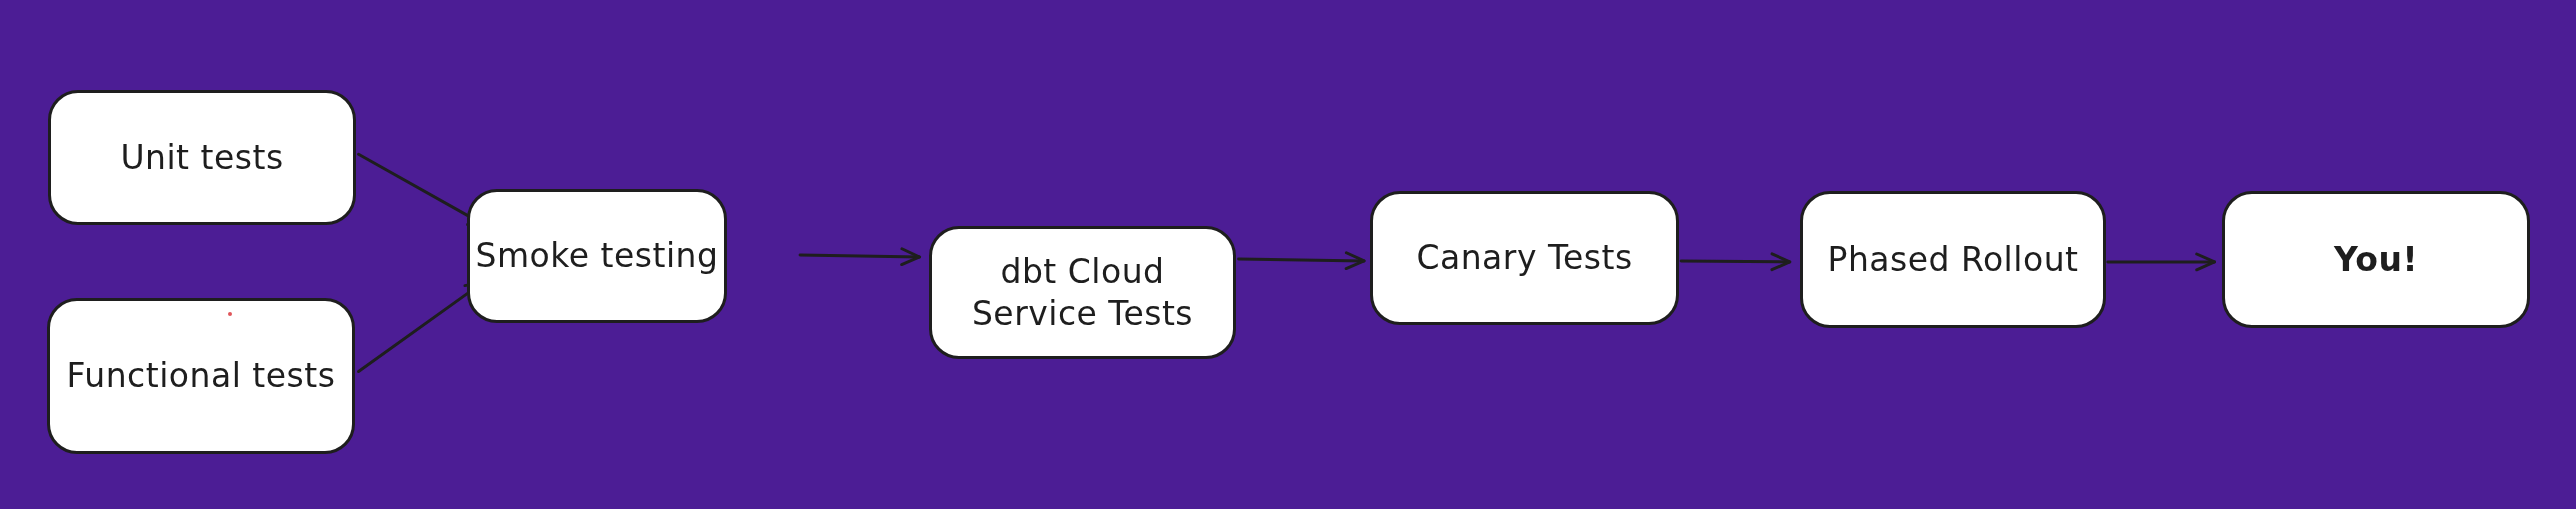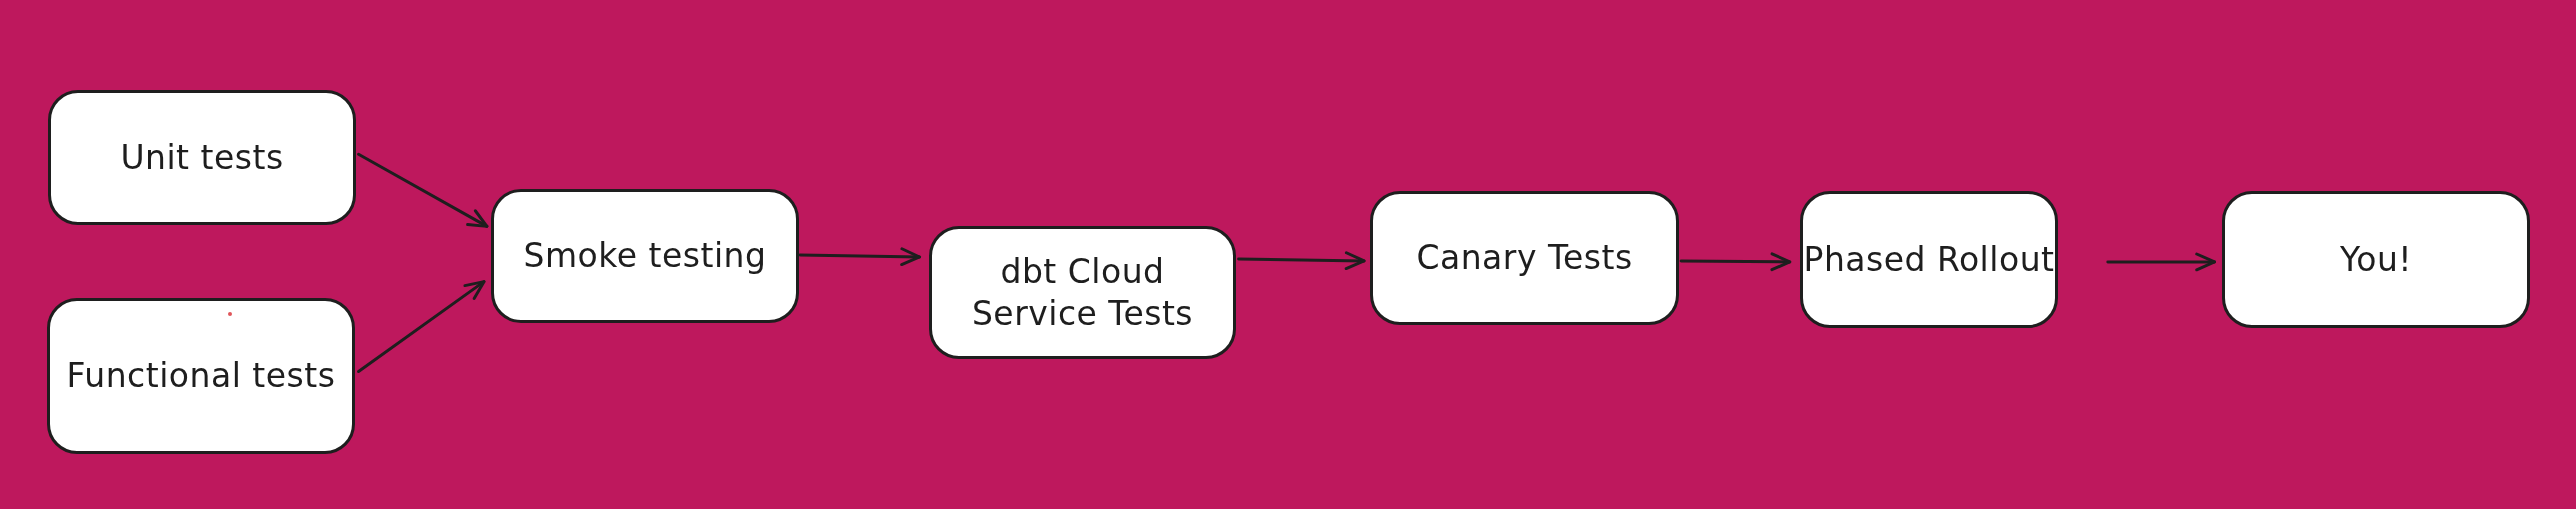--- a/index.html
+++ b/index.html
@@ -5,21 +5,21 @@
   html, body {
     margin: 0;
     padding: 0;
     background: #ffffff;
     overflow: hidden;
   }
   .canvas {
     position: relative;
     width: 2576px;
     height: 510px;
-    background: #be185d;
+    background: #4c1d95;
     font-family: "DejaVu Sans", sans-serif;
   }
   .edges {
     position: absolute;
     left: 0;
     top: 0;
   }
   .edge {
     fill: none;
     stroke: #1e1e1e;
@@ -74,37 +74,37 @@
   </svg>
 
   <div class="node" style="left:48px; top:90px; width:308px; height:135px;">
     <span class="label">Unit tests</span>
   </div>
 
   <div class="node" style="left:47px; top:298px; width:308px; height:156px;">
     <span class="label">Functional tests</span>
   </div>
 
-  <div class="node" style="left:491px; top:189px; width:308px; height:134px;text-align:center;">
+  <div class="node" style="left:467px; top:189px; width:260px; height:134px;text-align:center;">
     <span class="label">Smoke testing</span>
   </div>
 
   <div class="node" style="left:929px; top:190px; width:307px; height:133px;margin-top:36px;">
     <span class="label">dbt Cloud
 Service Tests</span>
   </div>
 
   <div class="node" style="left:1370px; top:191px; width:309px; height:134px;">
     <span class="label">Canary Tests</span>
   </div>
 
-  <div class="node" style="left:1800px; top:191px; width:258px; height:137px;">
+  <div class="node" style="left:1800px; top:191px; width:306px; height:137px;">
     <span class="label">Phased Rollout</span>
   </div>
 
-  <div class="node" style="left:2222px; top:191px; width:308px; height:137px;">
+  <div class="node" style="left:2222px; top:191px; width:308px; height:137px;font-weight:bold;">
     <span class="label">You!</span>
   </div>
 
   <div class="artifact-dot"></div>
 
 </div>
 
 
 </body></html>

